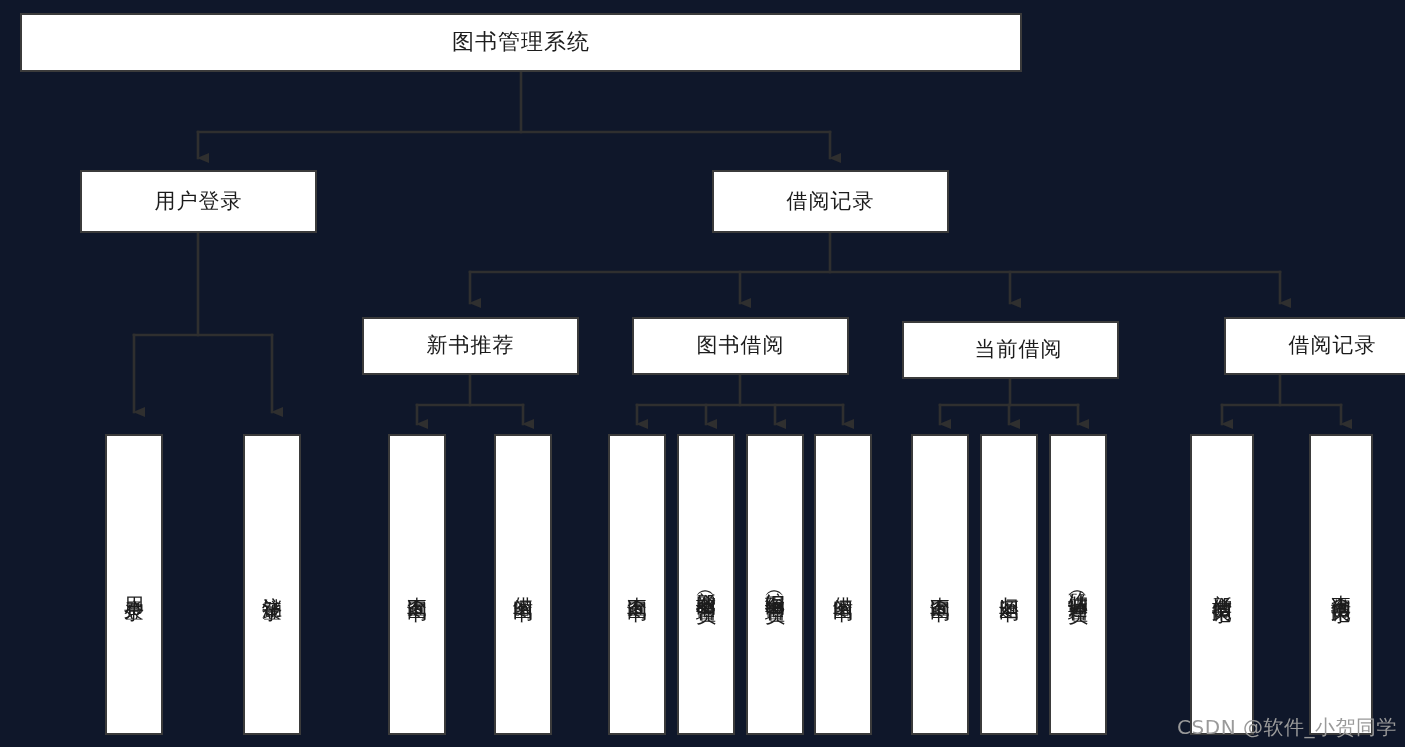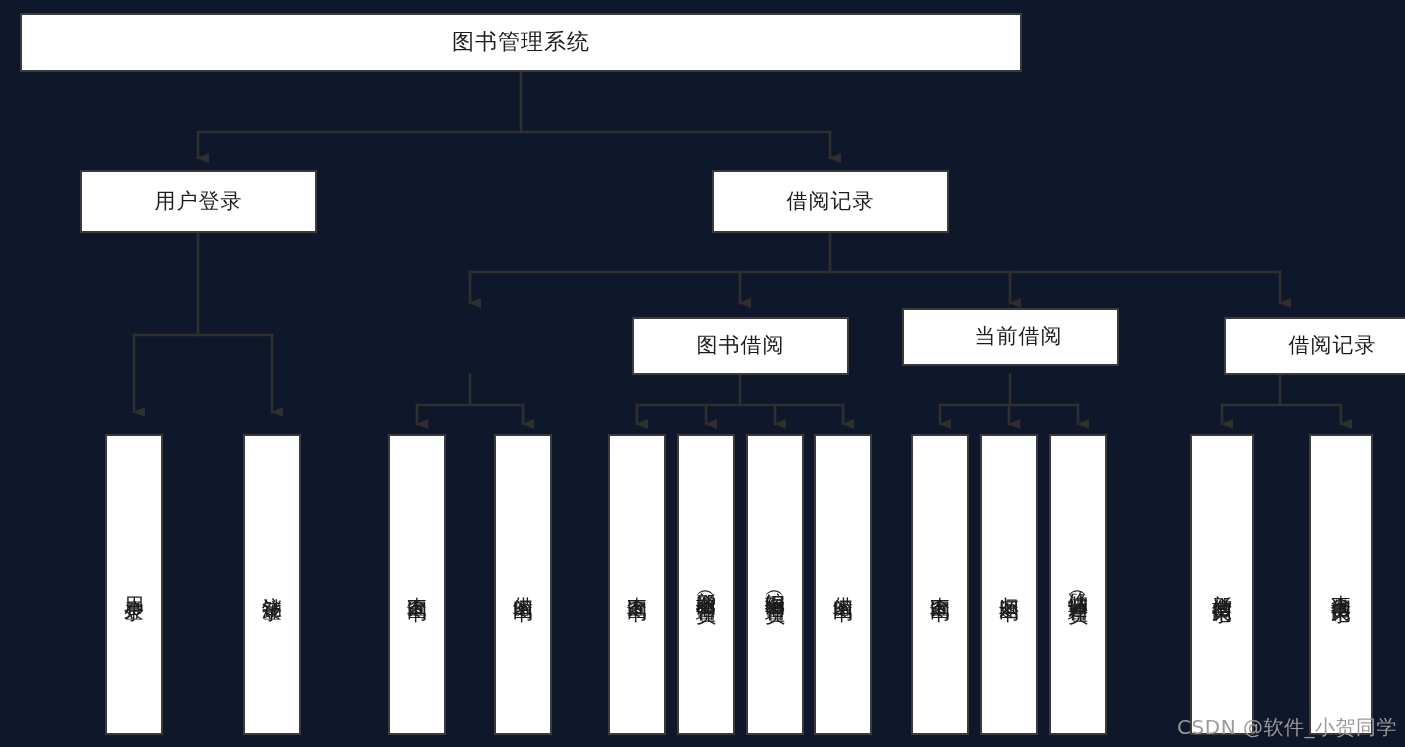--- a/index.html
+++ b/index.html
@@ -129,24 +129,27 @@
     <span>图书管理系统</span>
   </div>
 
   <div class="node h" style="left:80px; top:170px; width:237px; height:63px;">
     <span>用户登录</span>
   </div>
   <div class="node h" style="left:712px; top:170px; width:237px; height:63px;">
     <span>借阅记录</span>
   </div>
 
+  <div class="node h" style="left:362px; top:317px; width:217px; height:58px;">
+    <span>新书推荐</span>
+  </div>
   <div class="node h" style="left:632px; top:317px; width:217px; height:58px;">
     <span>图书借阅</span>
   </div>
-  <div class="node h" style="left:902px; top:308px; width:217px; height:58px;padding-left:16px;">
+  <div class="node h" style="left:902px; top:321px; width:217px; height:58px;padding-left:16px;">
     <span>当前借阅</span>
   </div>
   <div class="node h" style="left:1224px; top:317px; width:217px; height:58px;">
     <span>借阅记录</span>
   </div>
 
   <div class="node v" style="left:105px; top:434px; width:58px; height:301px;">
     <span class="vtxt">用户登录</span>
   </div>
   <div class="node v" style="left:243px; top:434px; width:58px; height:301px;">

